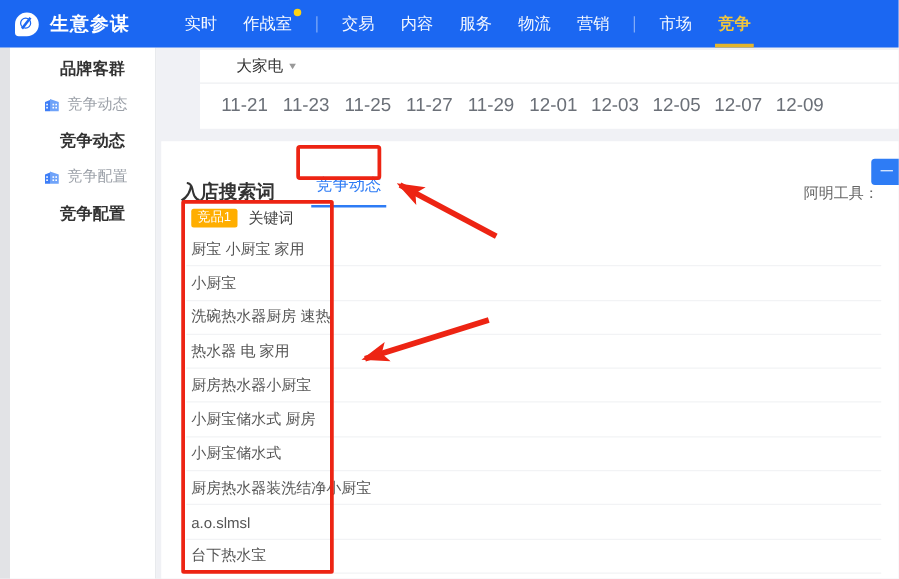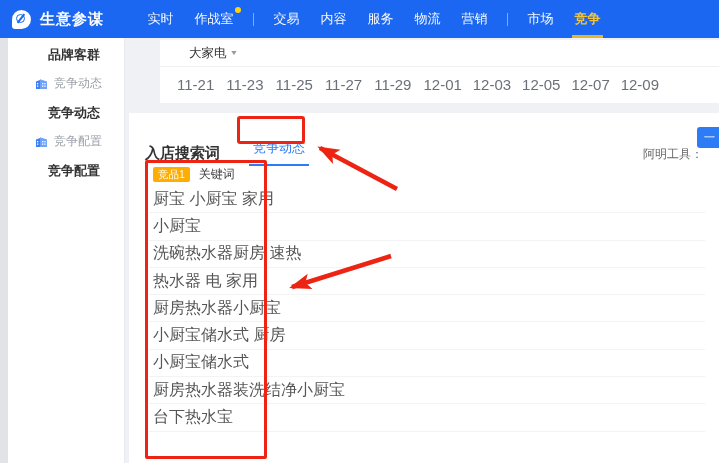--- a/index.html
+++ b/index.html
@@ -62,21 +62,21 @@
              border:none; border-radius:3px; color:#fff; font-size:11px; text-align:left;
              padding-left:7px; cursor:pointer; }
 
   
   .kw-table { margin-left:20px; margin-right:14px; }
   .kw-head { height:23px; display:flex; align-items:center; padding-left:4px; }
   .kw-badge { background:#ffae00; color:#fff; font-size:10.5px; padding:1.5px 5px;
               border-radius:2px; margin-right:9px; line-height:1.2; }
   .kw-col { font-size:12px; color:#404040; }
   .kw-row { height:27.3px; display:flex; align-items:center; padding-left:4px;
-            border-bottom:1px solid #f2f3f5; font-size:16px; color:#555; cursor:pointer; }
+            border-bottom:1px solid #f2f3f5; font-size:12px; color:#555; cursor:pointer; }
 
   
   .anno { position:absolute; border:3px solid #ed2413; border-radius:3px; z-index:20;
           pointer-events:none; background:transparent; }
   .anno-tab { left:237px; top:116px; width:68px; height:28px; }
   .anno-table { left:145px; top:160px; width:122px; height:299px; border-radius:2px; }
   .anno-svg { position:absolute; left:0; top:0; width:719px; height:463px; z-index:21;
           pointer-events:none; }
 </style>
 </head>
@@ -220,20 +220,23 @@
       <div class="kw-row">
           <span>小厨宝储水式 厨房</span>
         </div>
       <div class="kw-row">
           <span>小厨宝储水式</span>
         </div>
       <div class="kw-row">
           <span>厨房热水器装洗结净小厨宝</span>
         </div>
       <div class="kw-row">
+          <span>a.o.slmsl</span>
+        </div>
+      <div class="kw-row">
           <span>台下热水宝</span>
         </div>
     </div>
   </div>
 
   <div class="anno anno-tab"></div>
   <div class="anno anno-table"></div>
   <svg class="anno-svg" viewBox="0 0 719 463">
     <defs>
       <marker id="arrhead" markerUnits="userSpaceOnUse" markerWidth="22" markerHeight="18" refX="19" refY="9" orient="auto">

